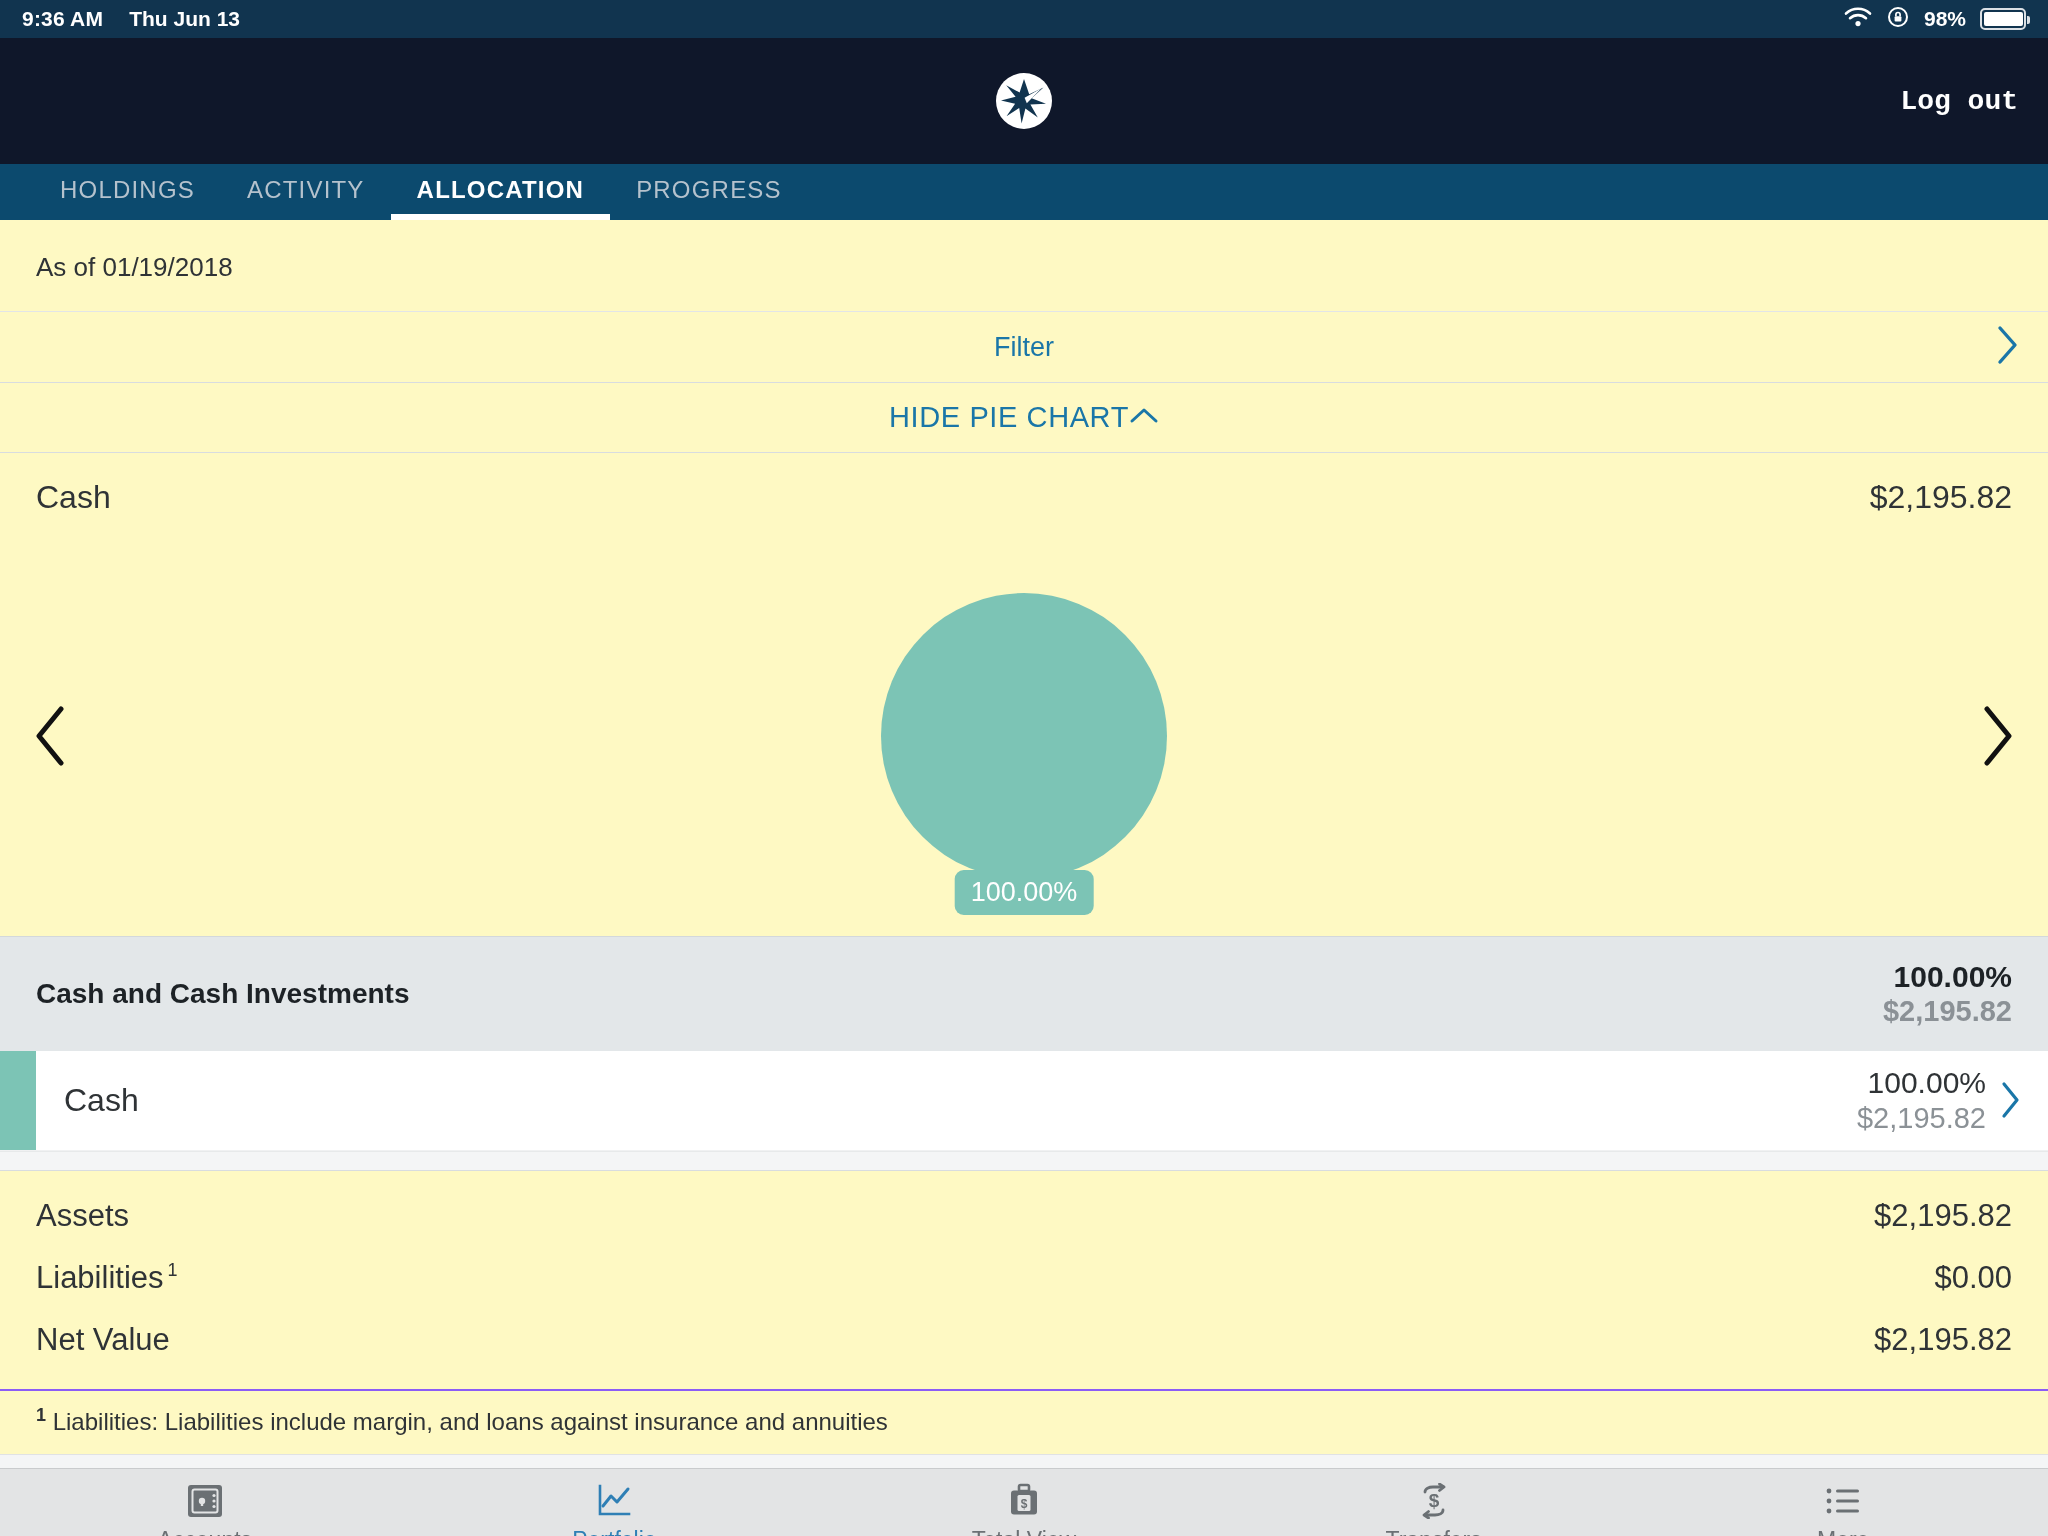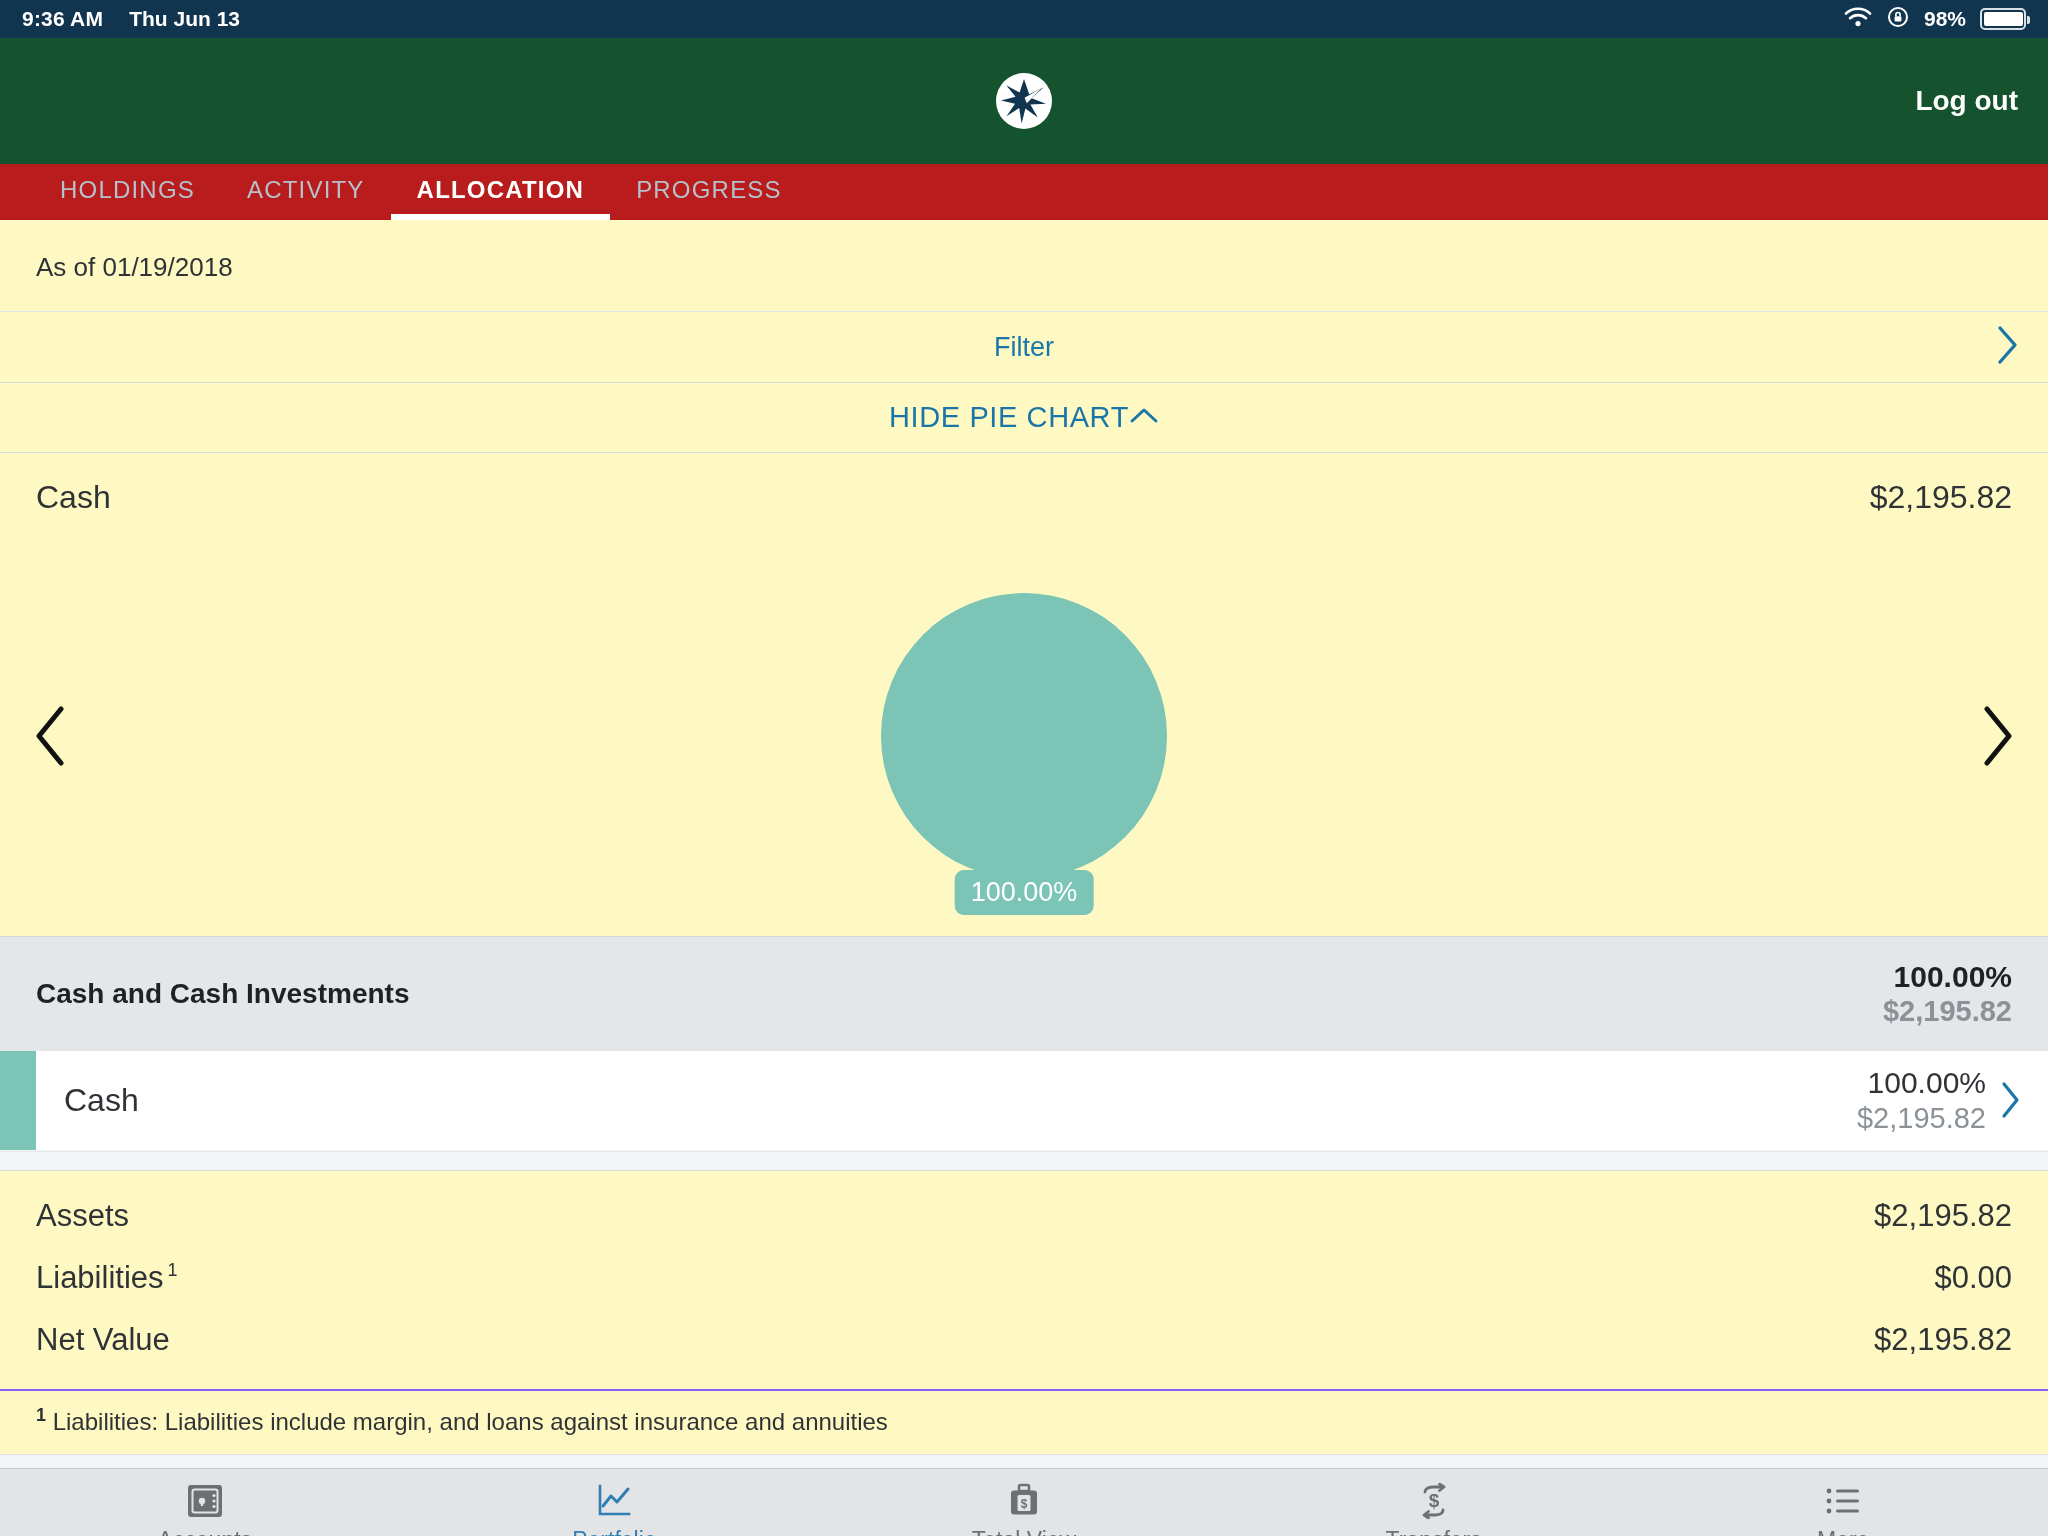--- a/index.html
+++ b/index.html
@@ -26,32 +26,32 @@
     border-radius: 5px; position: relative; display: inline-block;
   }
   .battery::after {
     content: ""; position: absolute; right: -6px; top: 6px;
     width: 3px; height: 8px; background: rgba(255,255,255,.85); border-radius: 0 2px 2px 0;
   }
   .battery i { position: absolute; left: 2px; top: 2px; bottom: 2px; width: 94%; background: #ffffff; border-radius: 2px; display:block;}
 
   
   .header {
-    background: #14532d; height: 126px; position: relative; flex: 0 0 126px;
-    display: flex; align-items: center; justify-content: center;
+    background: #0f172a; height: 126px; position: relative; flex: 0 0 126px;
+    display: flex; align-items: center; justify-content: center; font-family: Liberation Mono, monospace;
   }
   .logo { width: 62px; height: 62px; position: relative; }
   .logout {
     position: absolute; right: 30px; top: 50%; transform: translateY(-50%);
     color: #ffffff; font-size: 28px; font-weight: 700;
   }
 
   
   .tabs {
-    background: #b91c1c; height: 56px; flex: 0 0 56px;
+    background: #0c4a6e; height: 56px; flex: 0 0 56px;
     display: flex; align-items: flex-end; padding-left: 34px; gap: 0;
   }
   .tab {
     color: #b5c2cd; font-size: 24px; letter-spacing: 1.2px;
     padding: 0 26px 16px 26px; position: relative; font-weight: 400;
   }
   .tab.active { color: #ffffff; font-weight: 600; }
   .tab.active::after {
     content: ""; position: absolute; left: 0; right: 0; bottom: 0;
     height: 6px; background: #ffffff;

